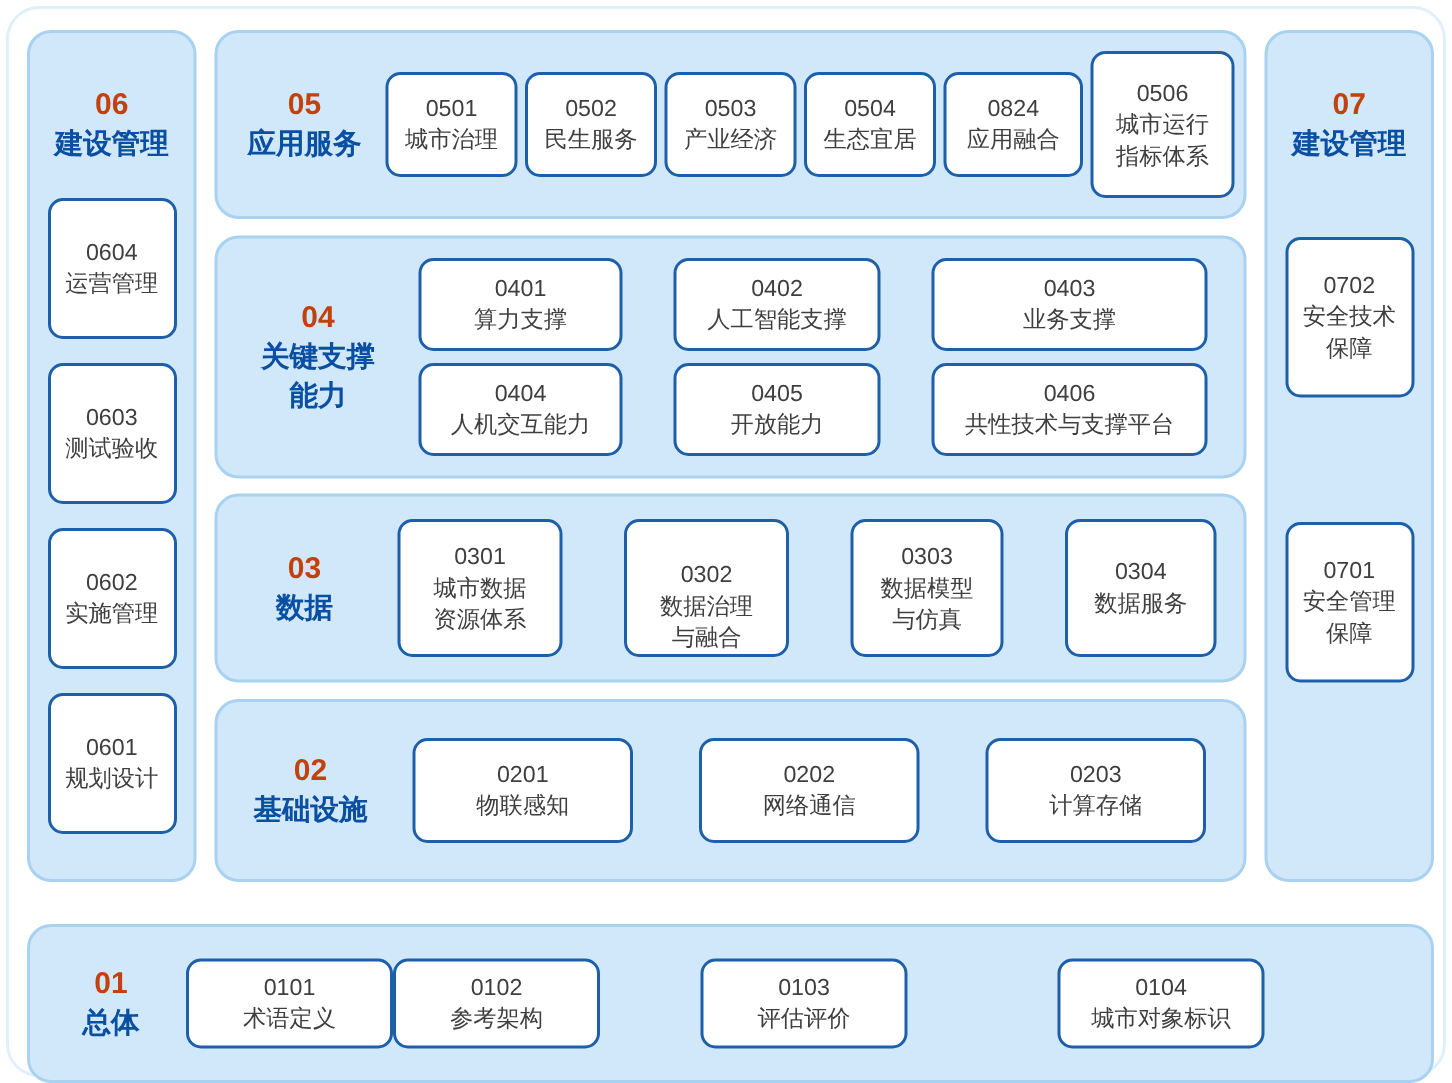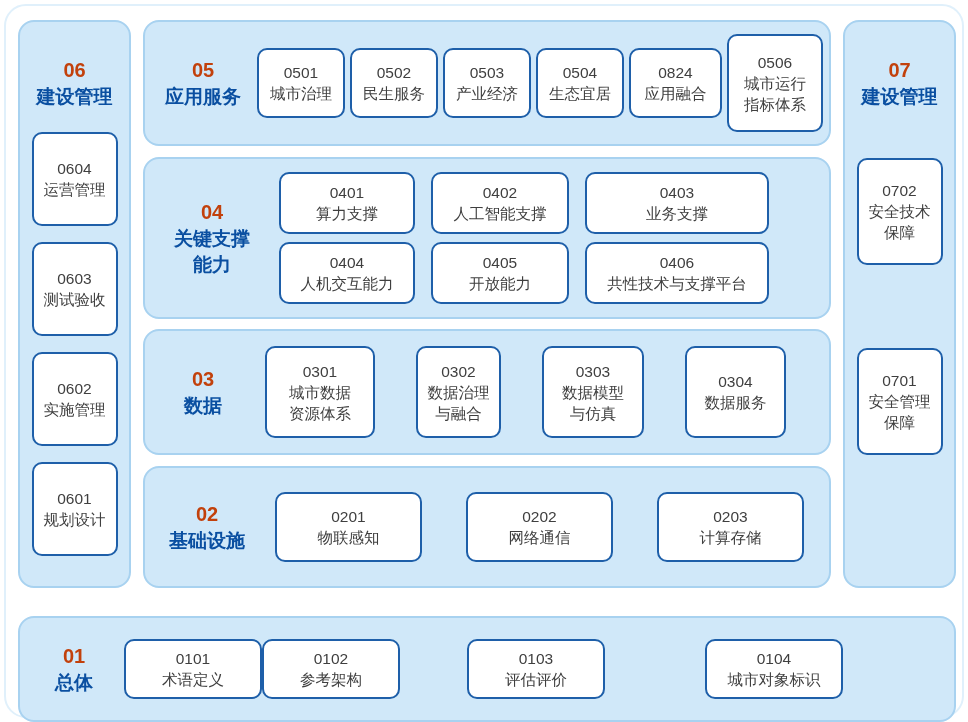--- a/index.html
+++ b/index.html
@@ -39,29 +39,29 @@
 
   #p05{padding:0 8px 0 12px;}
   #p05 .row-header{width:92px;margin-right:8px;}
   #p05 .boxes{display:flex;align-items:center;gap:5px;}
   #p05 .box{width:88px;height:70px;}
   #p05 .b0505{width:93px;}
   #p05 .b0506{width:96px;height:98px;}
 
   #p04{padding-left:12px;}
   #p04 .row-header{width:110px;margin-right:12px;}
-  .grid04{display:grid;grid-template-columns:136px 138px 184px;gap:8px 16px;}
+  .grid04{display:grid;grid-template-columns:136px 138px 184px;gap:8px 34px;}
   .grid04 .box{height:62px;width:auto;}
 
   #p03{padding-left:12px;}
   #p03 .row-header{width:92px;margin-right:16px;}
   #p03 .boxes{display:flex;align-items:center;gap:41px;}
   #p03 .box{height:92px;}
   #p03 .b0301{width:110px;}
-  #p03 .b0302{width:85px;}
+  #p03 .b0302{width:110px;justify-content:flex-end;}
   #p03 .b0303{width:102px;}
   #p03 .b0304{width:101px;}
 
   #p02{padding-left:12px;}
   #p02 .row-header{width:100px;margin-right:18px;}
   #p02 .boxes{display:flex;align-items:center;gap:44px;}
   #p02 .box{width:147px;height:70px;}
 
   #p01{padding-left:22px;}
   #p01 .row-header{width:64px;}

